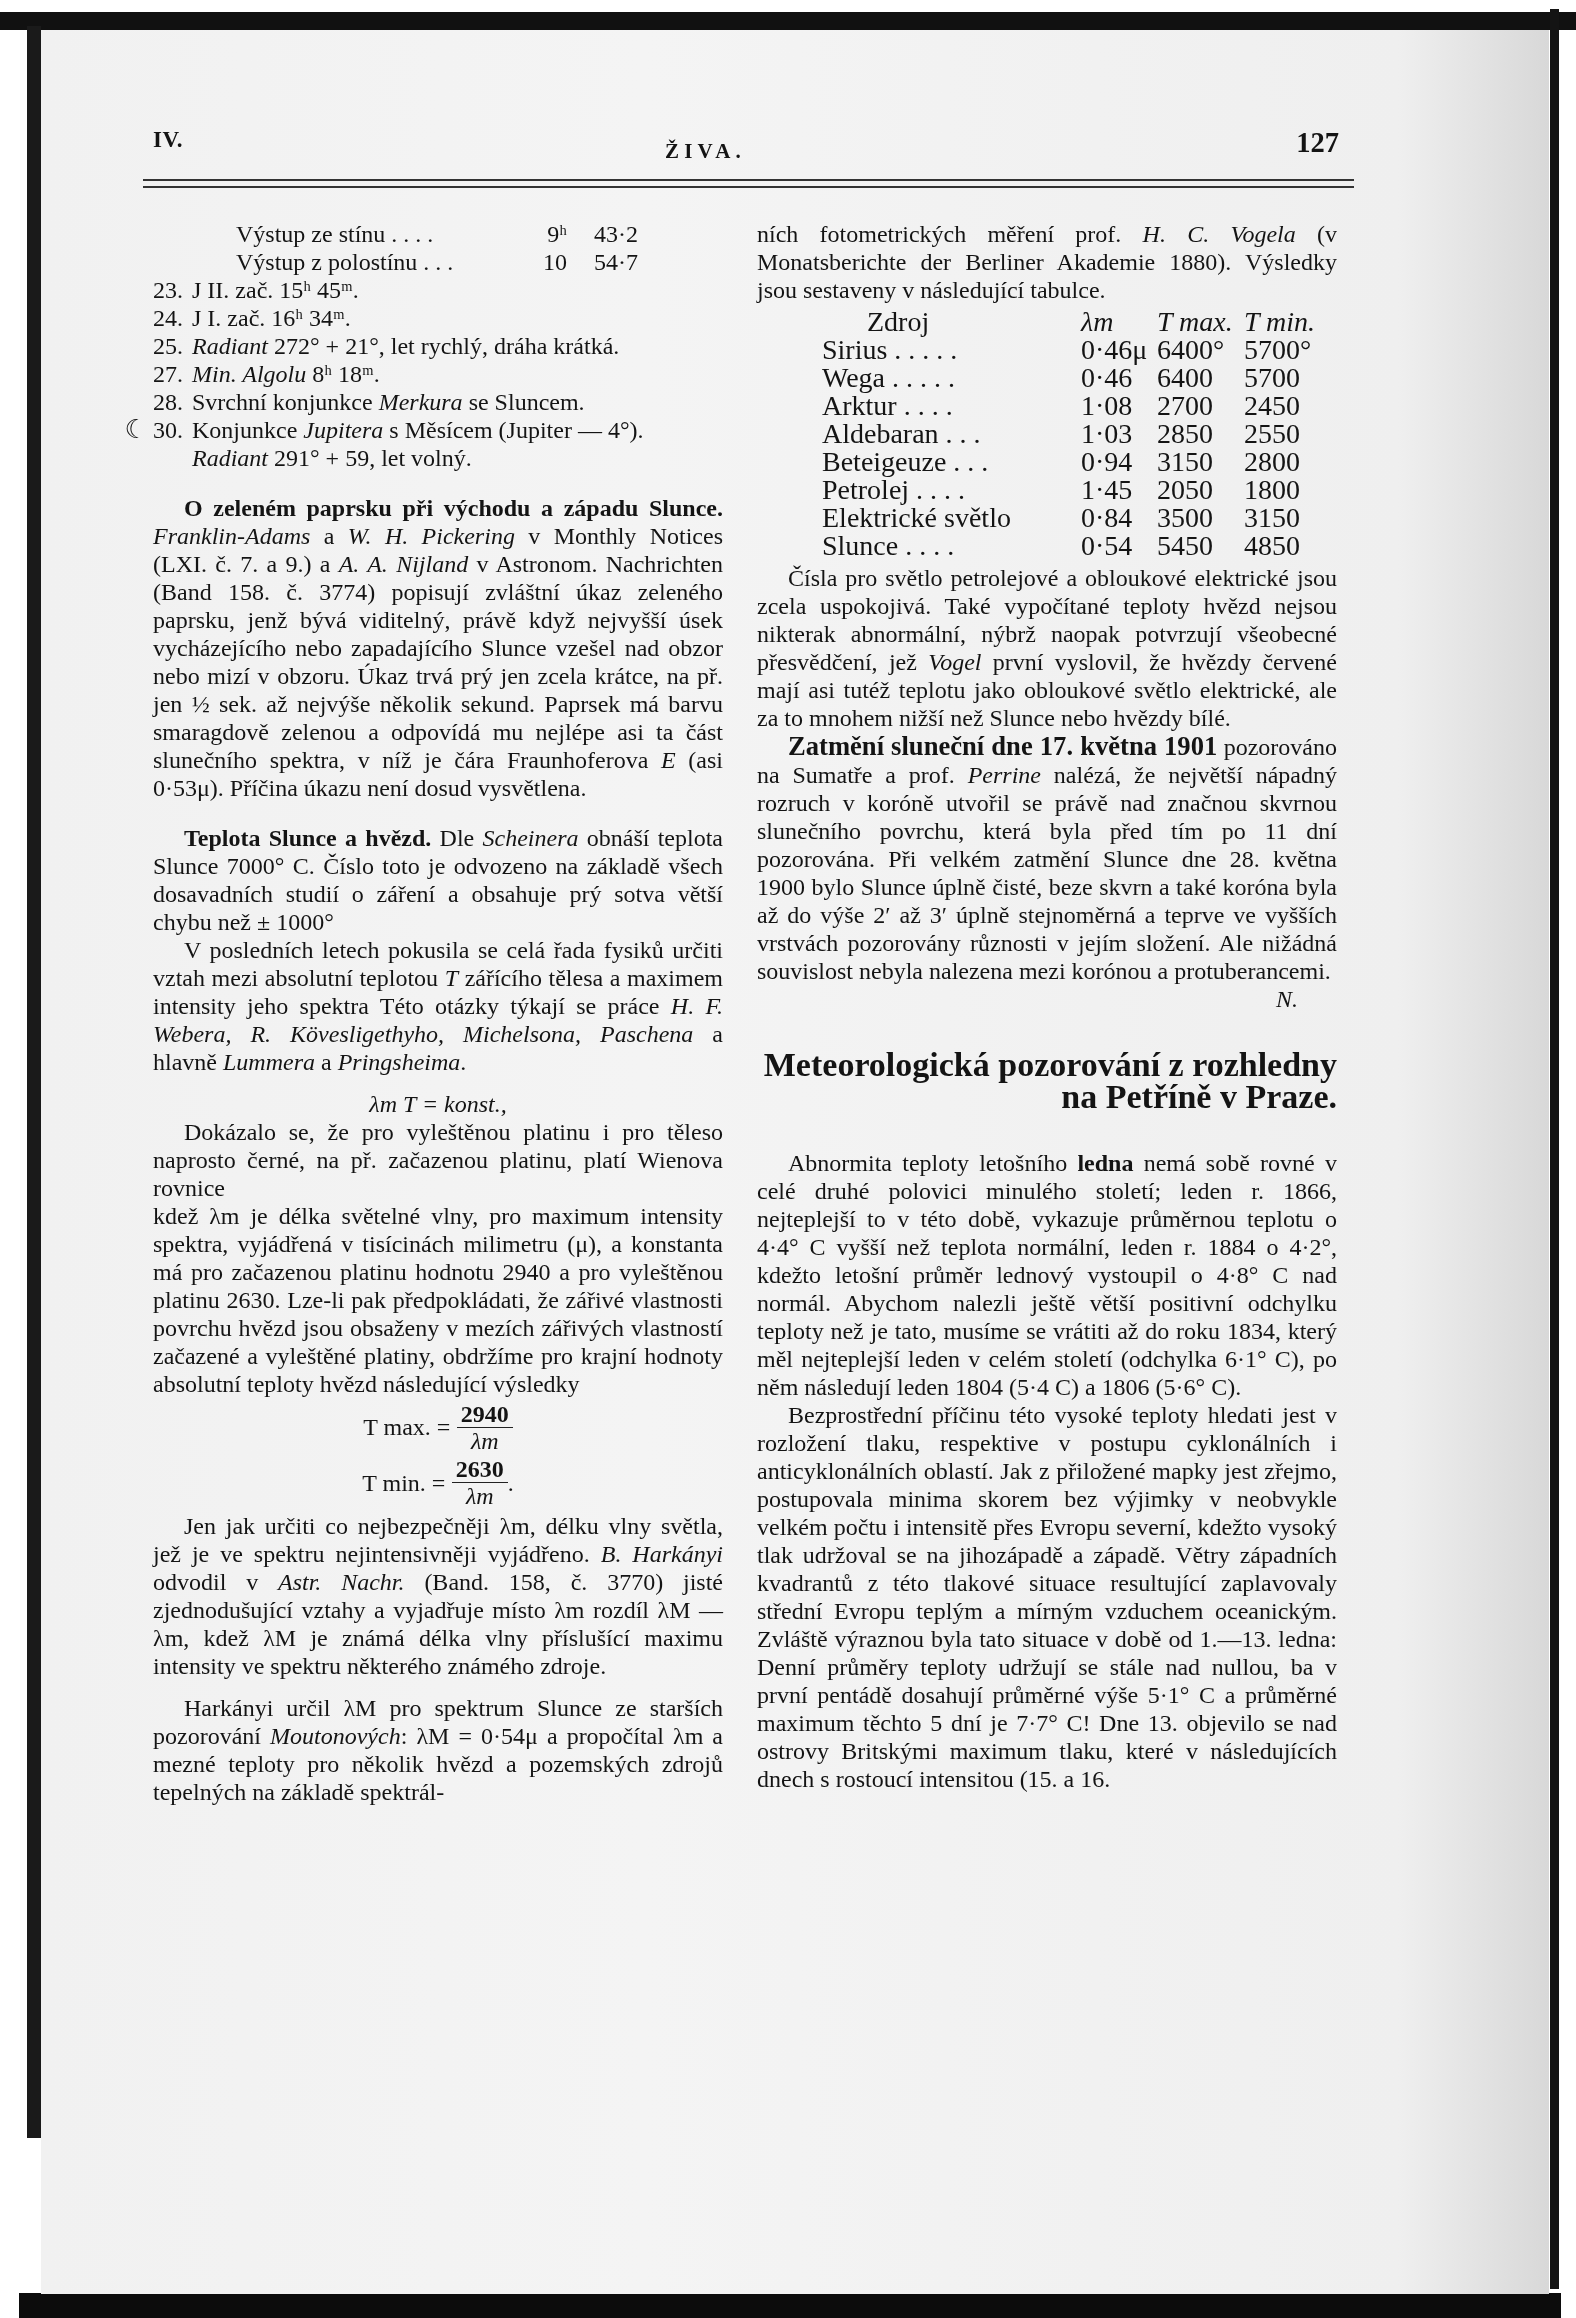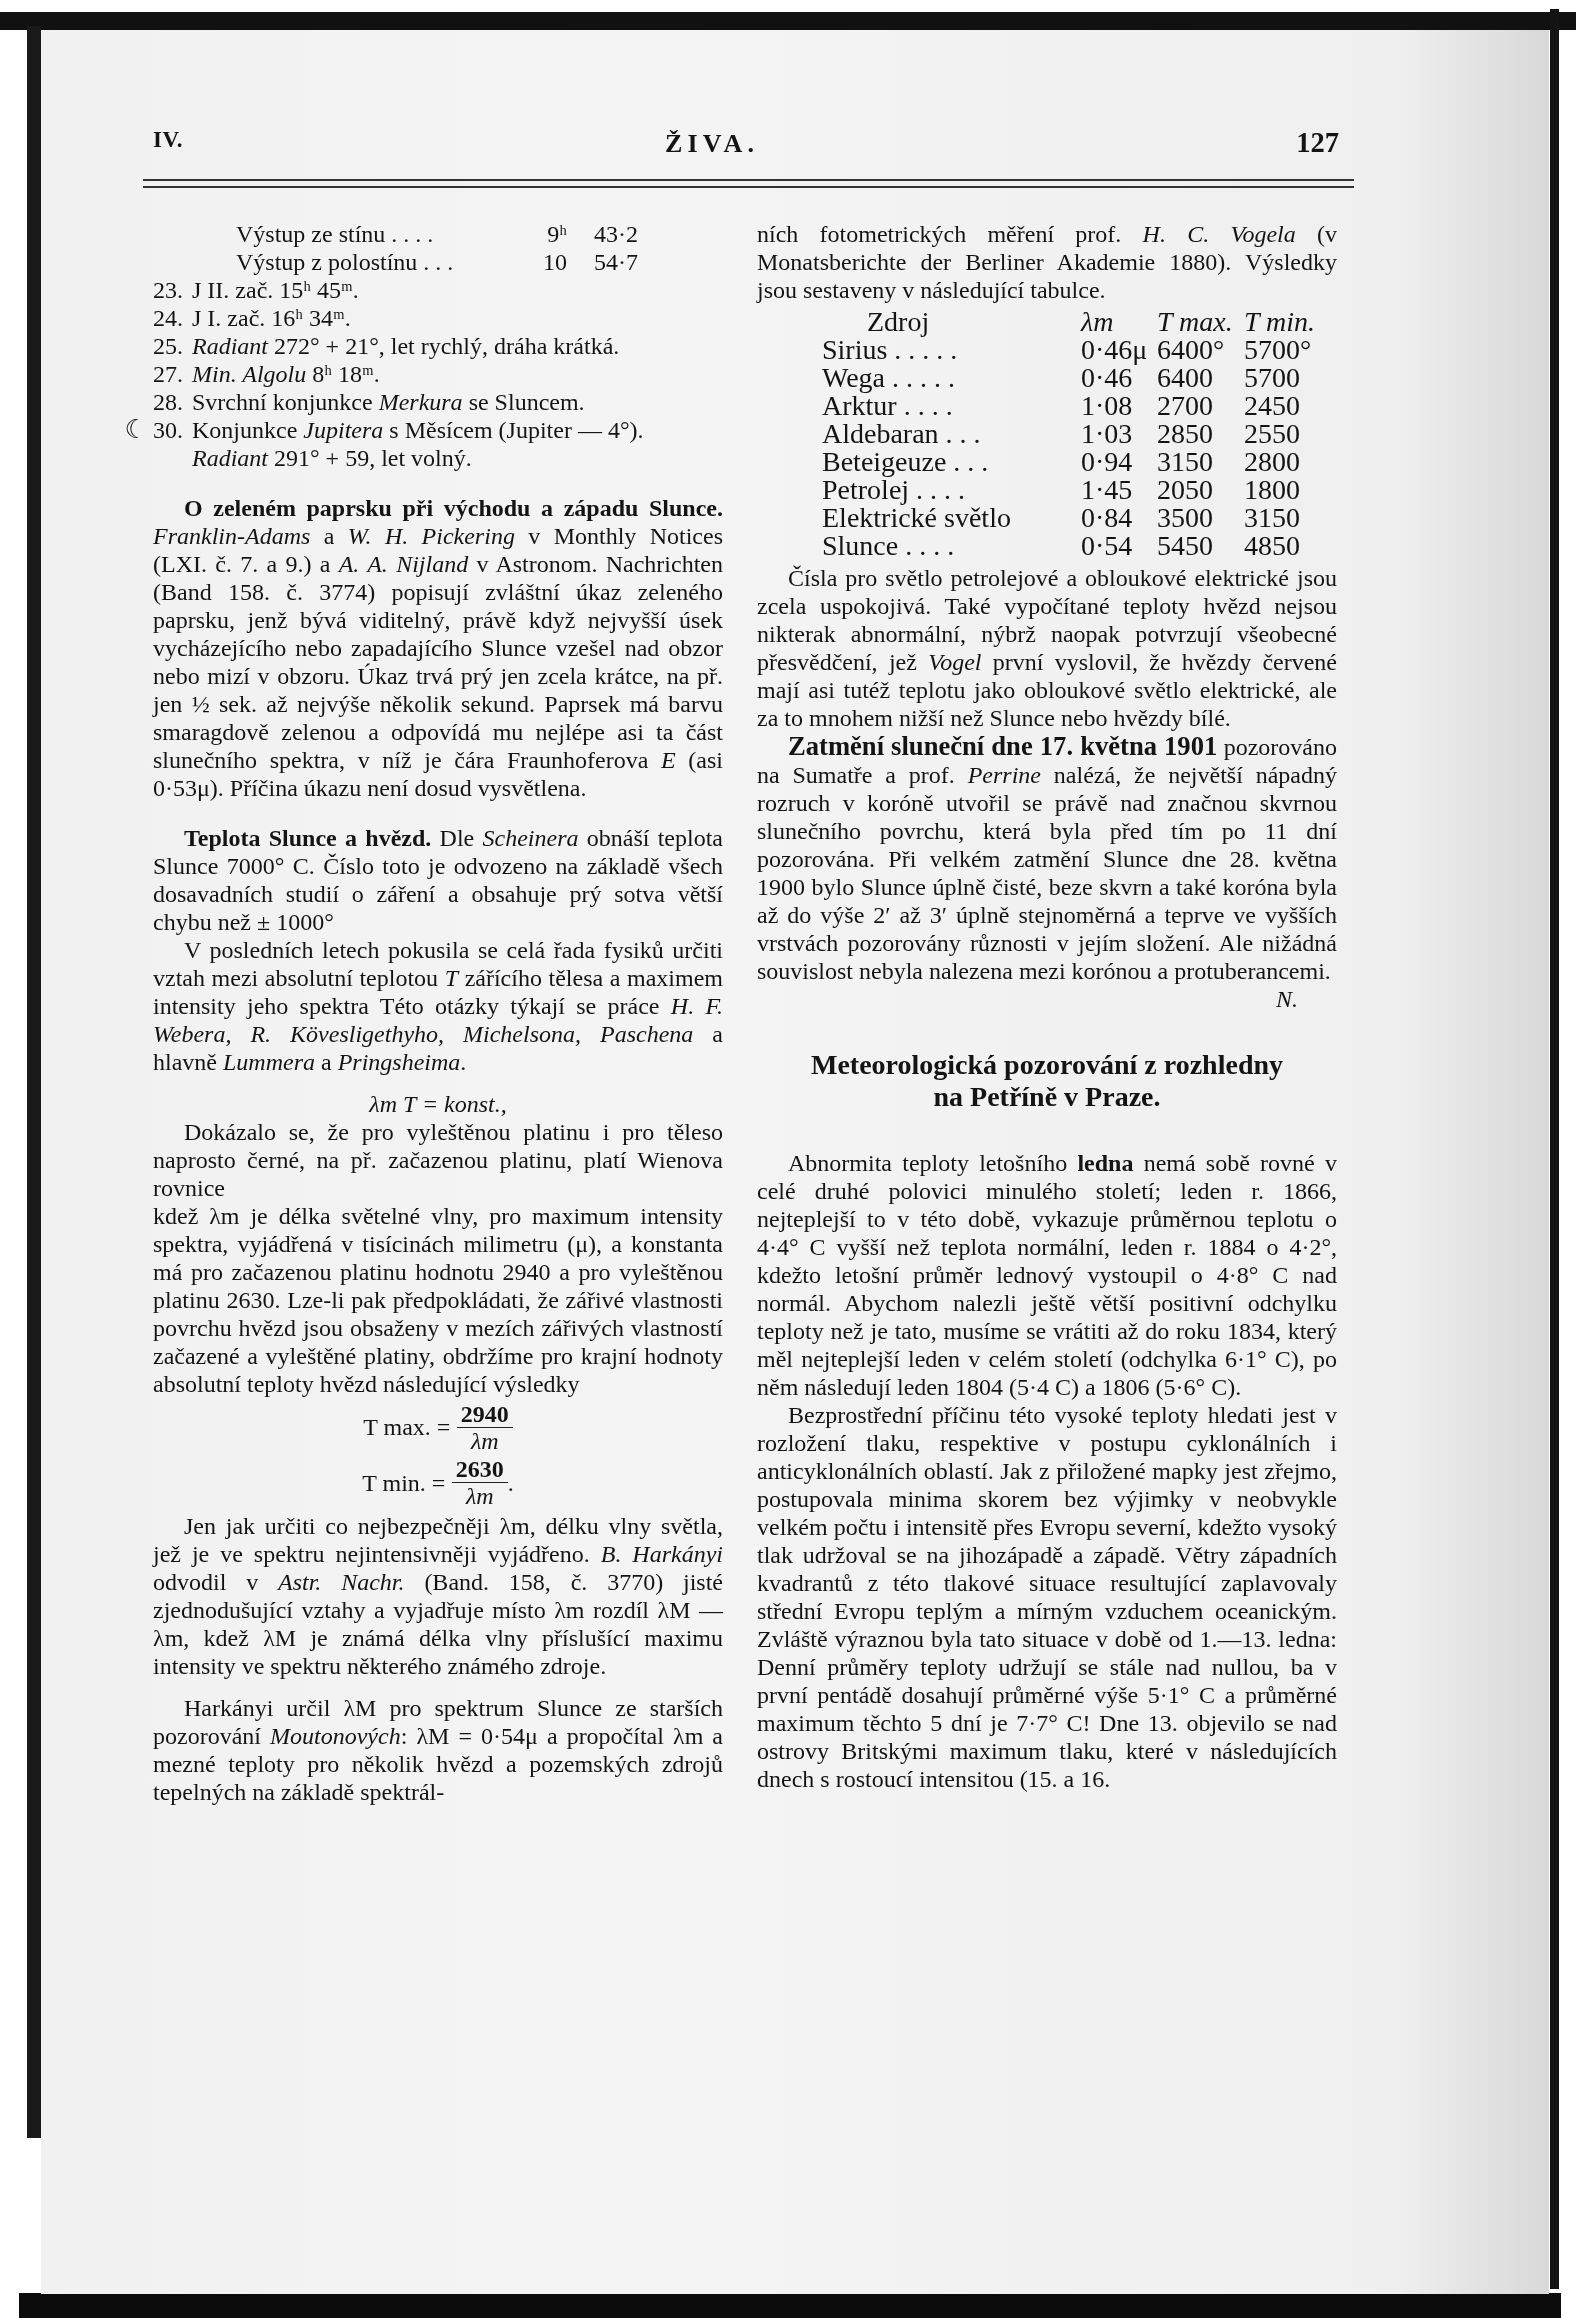--- a/index.html
+++ b/index.html
@@ -11,21 +11,21 @@
   #bottom-bar { position: absolute; left: 19.4px; top: 2293px; width: 1542px; height: 26px; background: #0c0c0c; }
   #page {
     position: absolute; left: 41px; top: 30px; width: 1508px; height: 2264px;
     background: linear-gradient(90deg, #f1f1f1 0%, #f4f4f4 40%, #efefef 90%, #d8d8d8 100%);
   }
   .serif { font-family: "Liberation Serif", "DejaVu Serif", serif; color: #141414; }
 
   
   #running-head { position: absolute; left: 153px; top: 127px; width: 1186px; height: 52px; }
   #head-left  { position: absolute; left: 0; top: 0; font-size: 23px; font-weight: bold; letter-spacing: 0.6px; }
-  #head-center{ position: absolute; left: 512px; top: 2px; font-size: 26px; font-weight: bold; letter-spacing: 5.2px; }
+  #head-center{ position: absolute; left: 512px; top: 12px; font-size: 21px; font-weight: bold; letter-spacing: 5.2px; }
   #head-right { position: absolute; right: 0; top: 0; font-size: 28.5px; font-weight: bold; }
   #head-rule  { position: absolute; left: 143px; top: 179px; width: 1211px; height: 9px;
                 border-top: 2.6px solid #333; border-bottom: 2.6px solid #333; box-sizing: border-box; }
 
   .col { position: absolute; top: 220px; font-size: 24px; line-height: 28px; }
   #col-left  { left: 153px; width: 570px; }
   #col-right { left: 757px; width: 580px; }
 
   .p { text-align: justify; margin: 0; }
   .indent { text-indent: 31px; }
@@ -54,21 +54,21 @@
   .frac .de { line-height: 26px; font-style: italic; }
 
   table.data { border-collapse: collapse; margin: 3.9px 0 3.9px 65px; font-size: 28px; }
   table.data td, table.data th { padding: 0; line-height: 28px; font-weight: normal; }
   table.data th { text-align: left; }
   table.data .src { width: 214px; }
   table.data .lam { width: 76px; }
   table.data .tmax { width: 87px; }
   table.data .tmin { width: 78px; }
 
-  .heading-center { text-align: center; font-weight: bold; font-size: 28px; line-height: 32px; }
+  .heading-center { text-align: right; font-weight: bold; font-size: 34px; line-height: 32px; }
   .signature { text-align: right; padding-right: 39px; }
 </style>
 </head>
 <body>
 
 <div id="scan-frame">
   <div id="top-bar"></div>
   <div id="bottom-bar"></div>
   <div id="page"></div>
   <div id="left-bar"></div>

